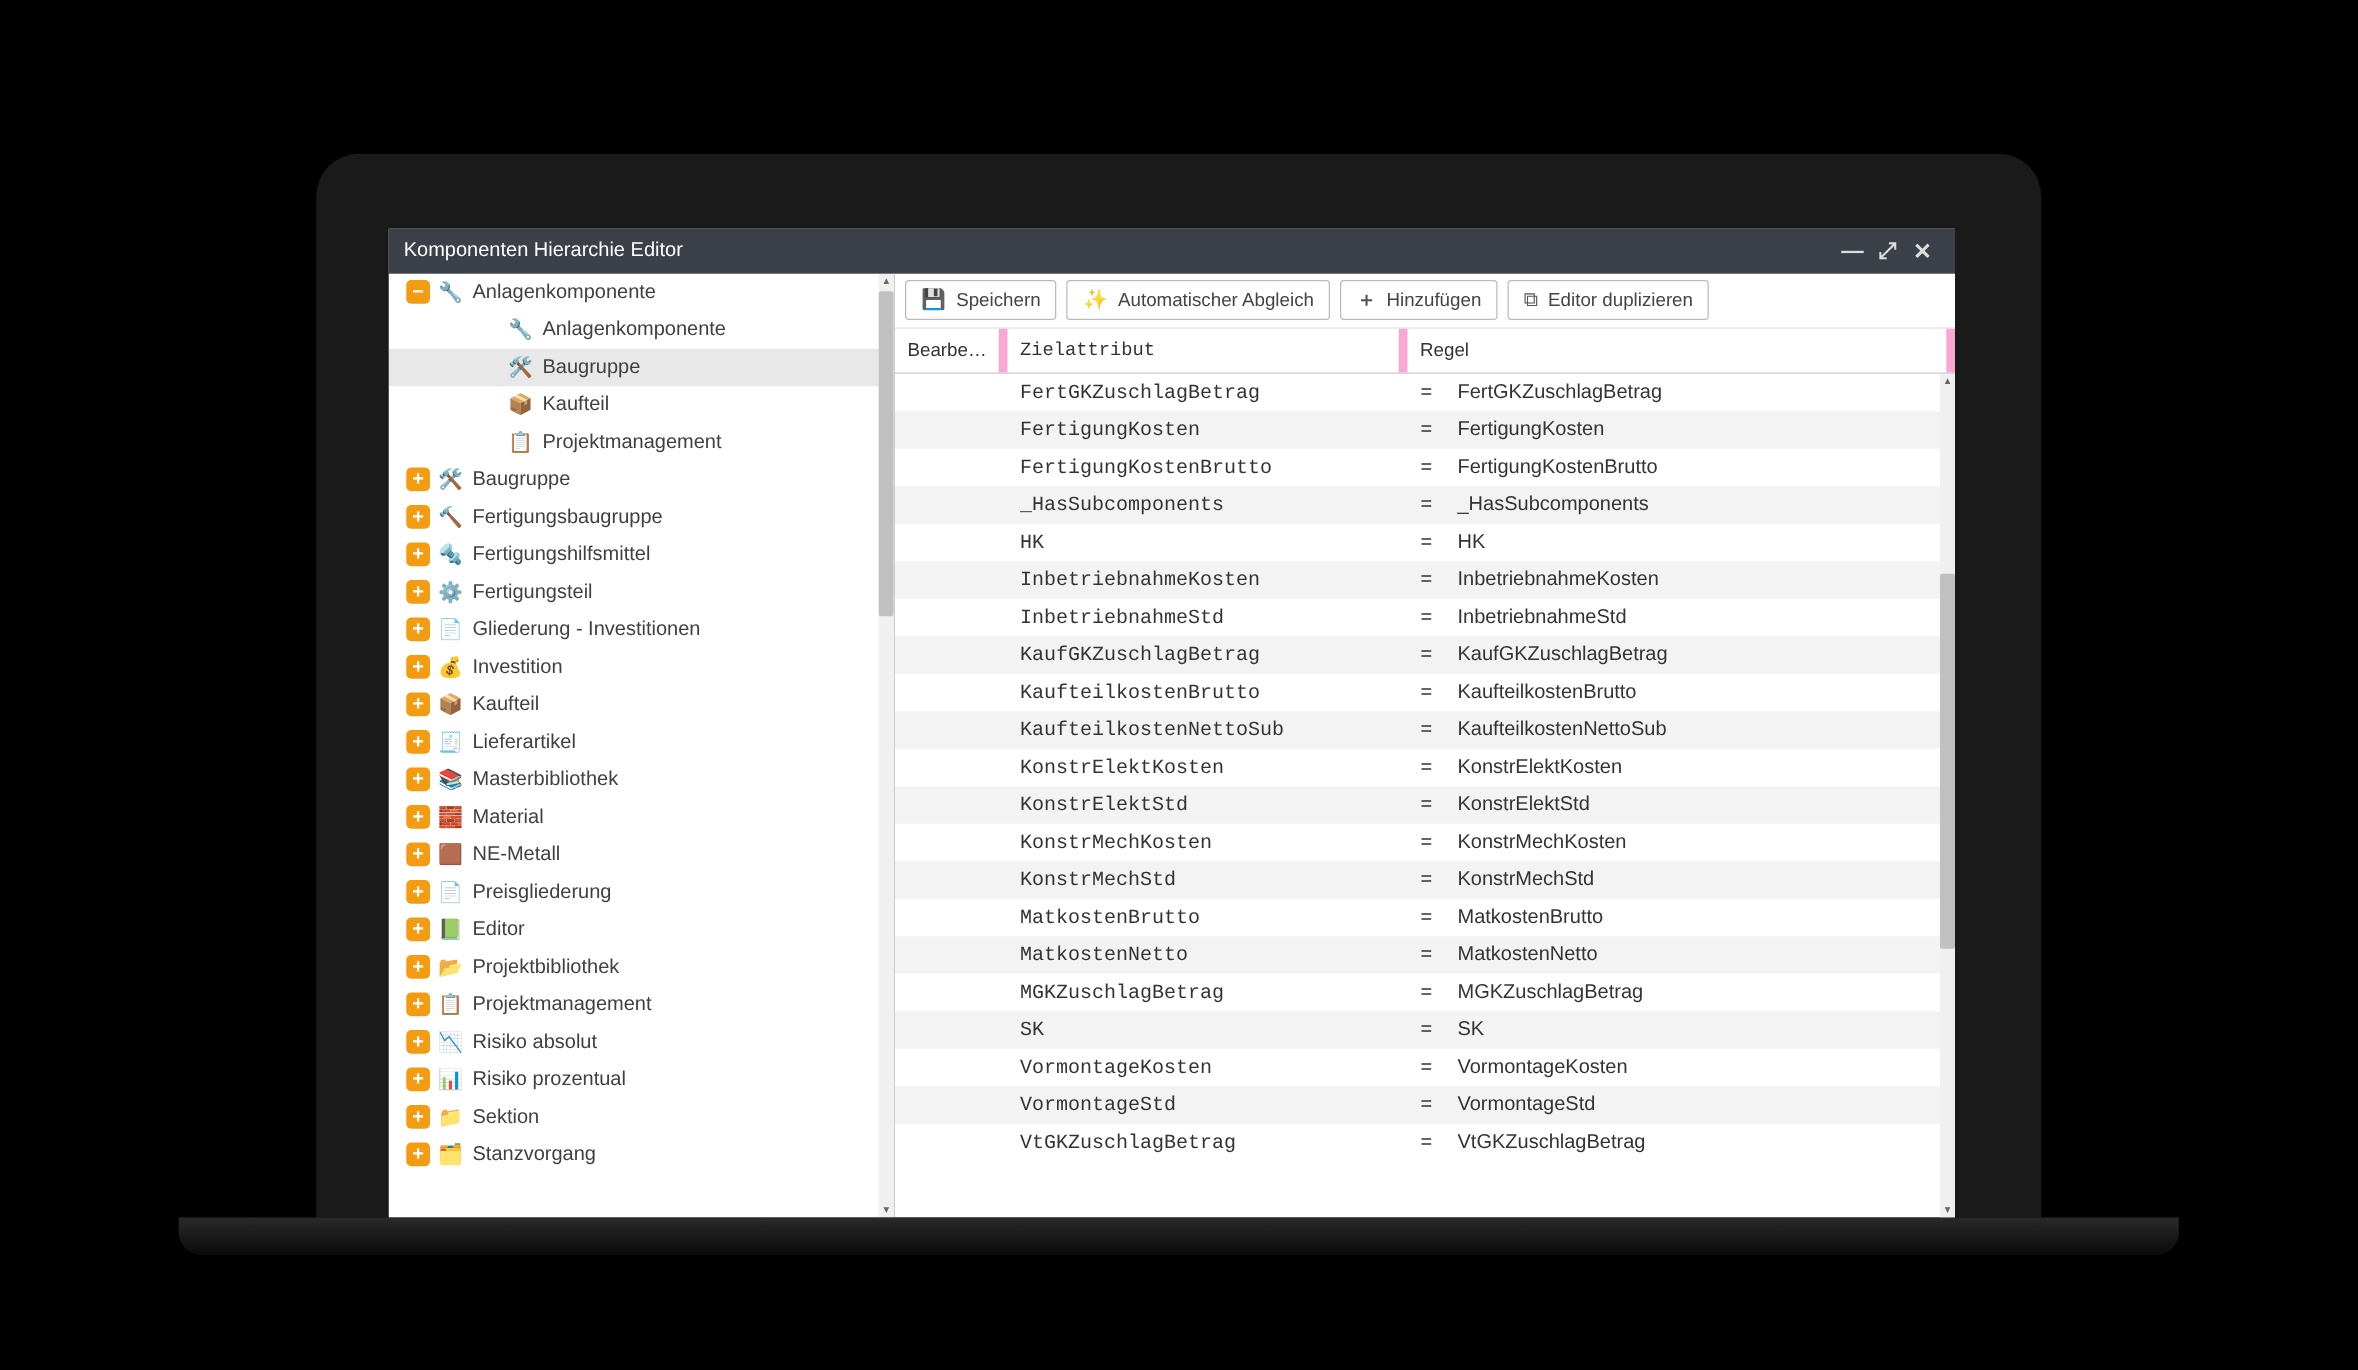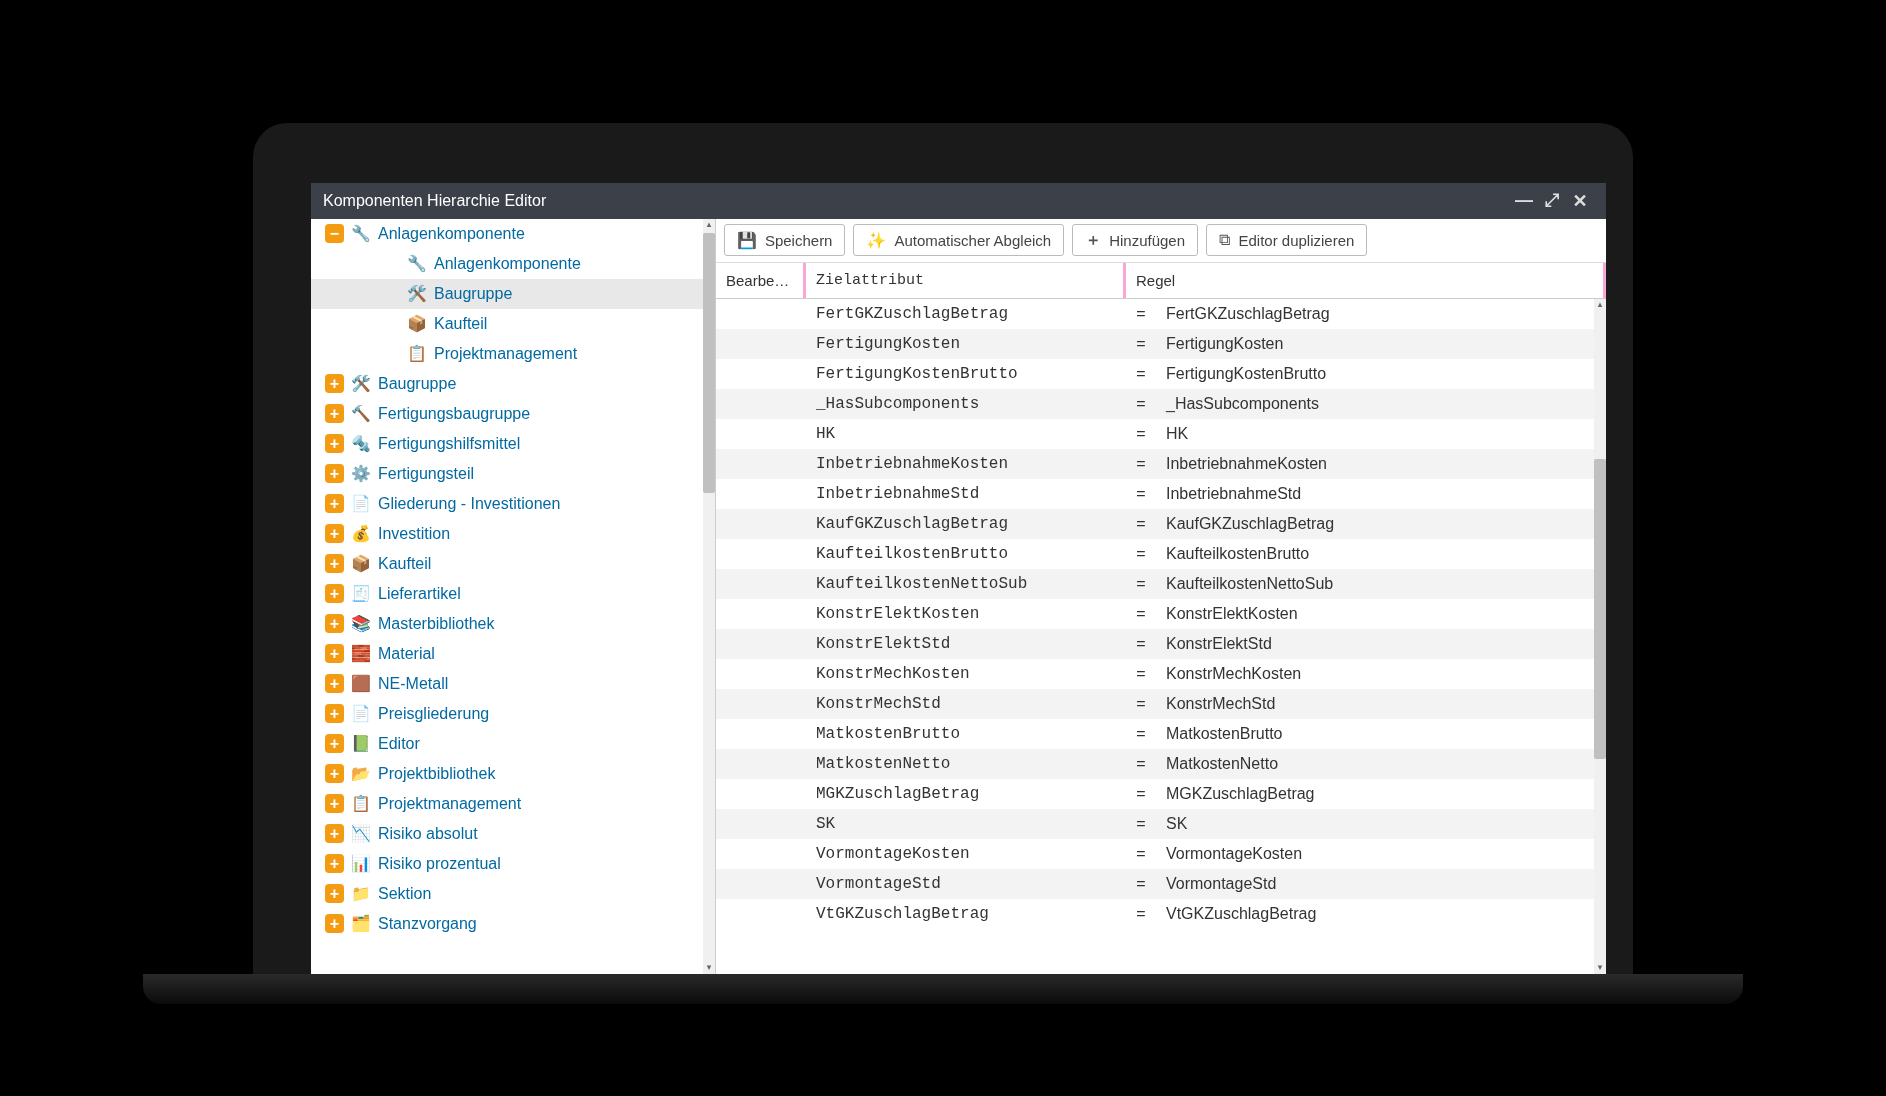--- a/index.html
+++ b/index.html
@@ -12,21 +12,21 @@
   height: 1096px;
   display: flex;
   align-items: center;
   justify-content: center;
 }
 .laptop-frame {
   width: 1380px;
   height: 851px;
   background: #1a1a1a;
   border-radius: 34px 34px 0 0;
-  padding: 60px 27px 0 58px;
+  padding: 60px 69px 0 58px;
   position: relative;
   box-shadow: 0 20px 60px rgba(0,0,0,0.8);
 }
 .laptop-base {
   position: absolute;
   bottom: -30px;
   left: -110px;
   right: -110px;
   height: 30px;
   background: linear-gradient(#2a2a2a, #0a0a0a);
@@ -99,21 +99,21 @@
 }
 .tree-item .expander.empty { background: transparent; }
 .tree-item .icon {
   width: 22px;
   height: 22px;
   display: flex;
   align-items: center;
   justify-content: center;
   font-size: 16px;
 }
-.tree-item .label { font-size: 16px; color: #0369a1; }
+.tree-item .label { font-size: 16px; color: #404040; }
 .main {
   flex: 1;
   display: flex;
   flex-direction: column;
   overflow: hidden;
 }
 .toolbar {
   height: 44px;
   display: flex;
   align-items: center;
@@ -138,21 +138,21 @@
 .tbtn .ticon { font-size: 16px; color: #555; }
 .table-header {
   display: flex;
   height: 36px;
   border-bottom: 1px solid #ccc;
   background: #fff;
   font-size: 15px;
   color: #333;
 }
 .table-header .col {
-  border-right: 3px solid #f9a8d4;
+  border-right: 7px solid #f9a8d4;
   padding: 8px 10px;
   display: flex;
   align-items: center;
 }
 .table-body {
   flex: 1;
   overflow-y: auto;
 }
 .row {
   display: flex;

